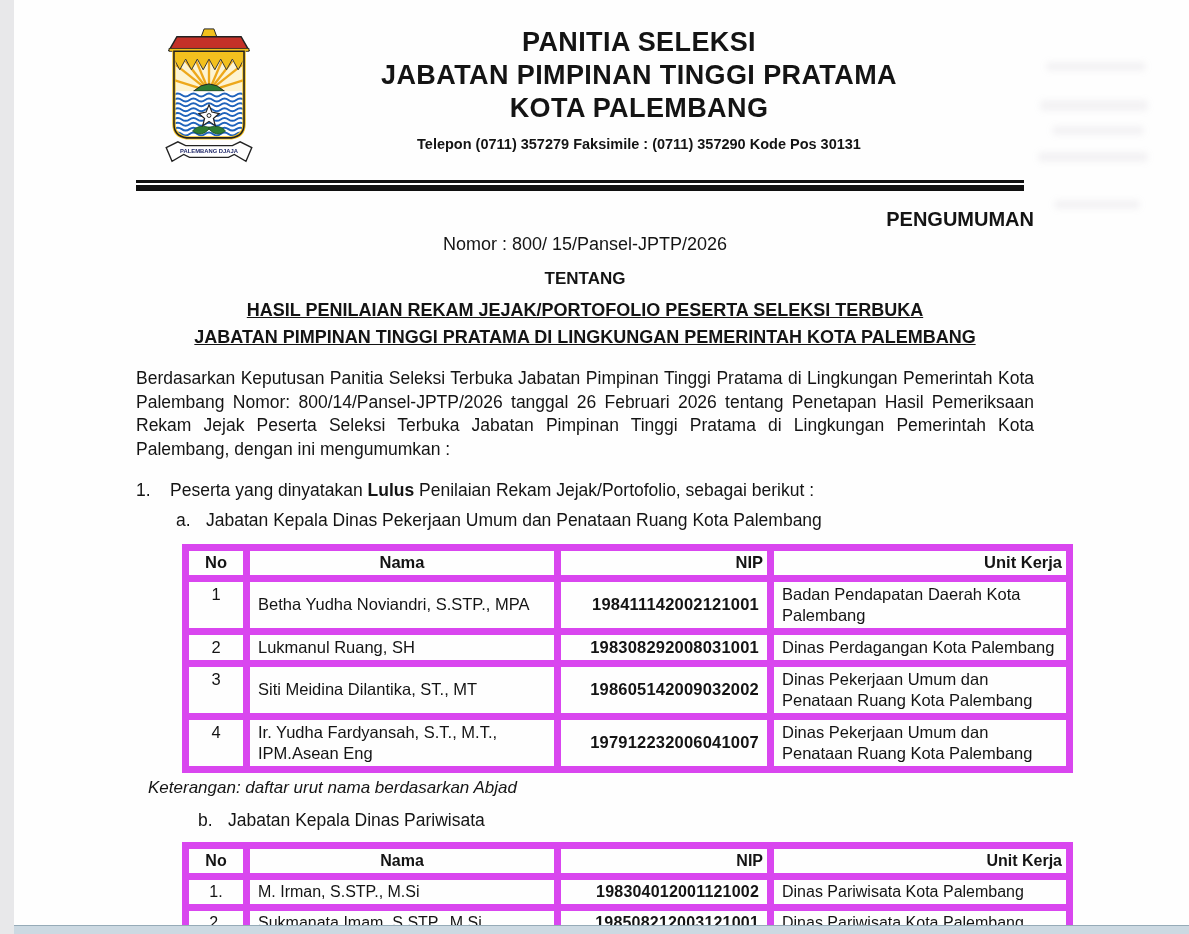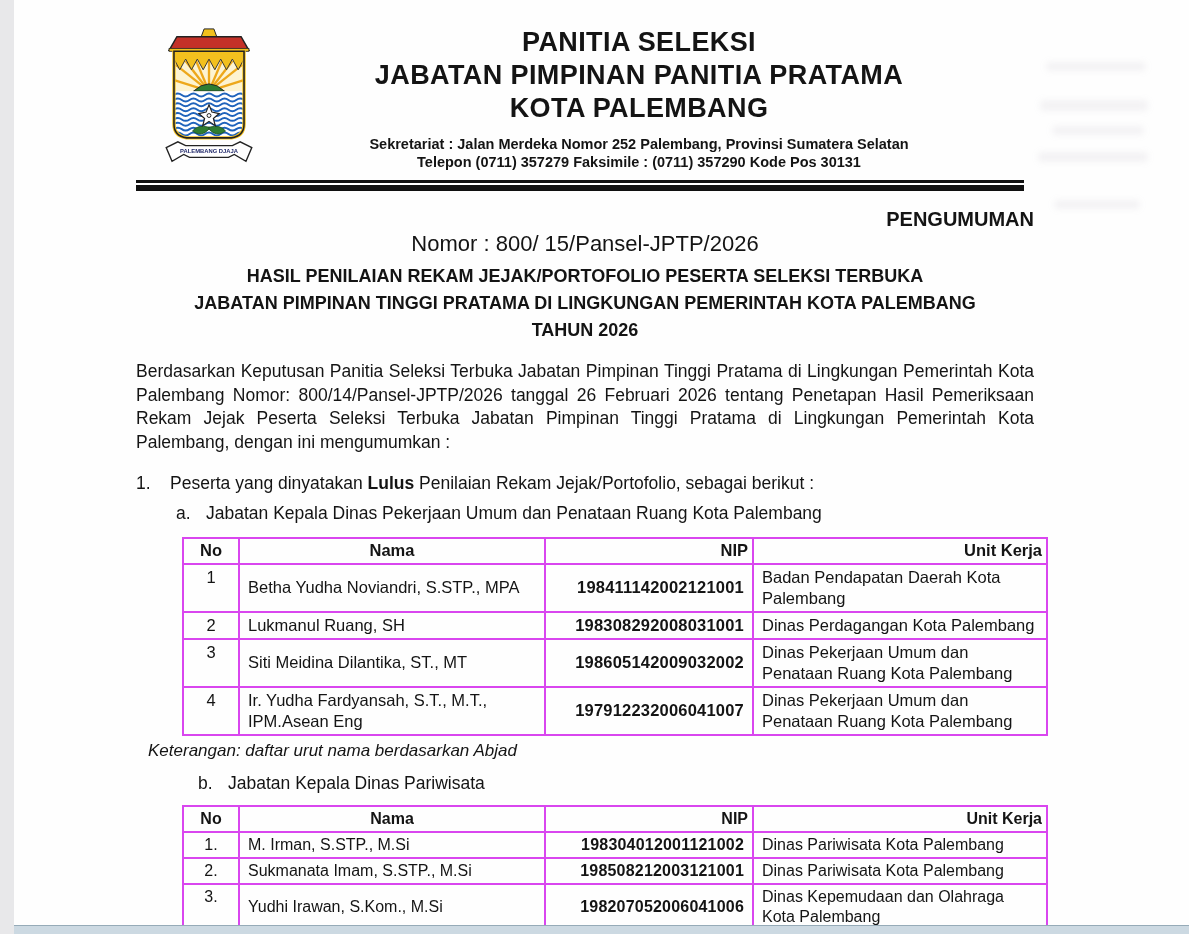--- a/index.html
+++ b/index.html
@@ -18,36 +18,36 @@
   .logo{position:absolute;left:146px;top:0;width:98px;height:144px;}
   .lh-text{position:absolute;left:240px;top:0;width:770px;text-align:center;}
   .org-line{font-size:27px;font-weight:bold;line-height:33px;letter-spacing:.4px;}
   .lh-address{margin-top:10px;font-size:14.5px;font-weight:bold;line-height:18px;}
   .divider{margin:6px 0 0 122px;width:888px;height:2px;
     border-top:3px solid #101010;border-bottom:6px solid #101010;}
   
   .main{margin-left:122px;width:898px;}
   .center{text-align:center;}
   .h-pengumuman{margin-top:16px;font-size:20px;font-weight:bold;line-height:24px;text-align:right;}
-  .h-nomor{font-size:22px;line-height:26px;}
+  .h-nomor{font-size:18px;line-height:26px;}
   .h-tentang{margin-top:10px;font-size:17px;font-weight:bold;line-height:24px;}
-  .h-subject{margin-top:6px;font-size:18px;font-weight:bold;line-height:27px;}
+  .h-subject{margin-top:6px;font-size:18px;font-weight:bold;line-height:27px;text-decoration:underline;}
   .paragraph{margin-top:16px;font-size:17.5px;line-height:23.5px;text-align:justify;}
   .item1{margin-top:10px;display:flex;font-size:17.5px;line-height:23px;}
   .item1 .num{width:34px;flex:none;}
   .sub-item{display:flex;font-size:17.5px;line-height:23px;}
   .sub-item .lbl{width:30px;flex:none;}
   .sub-a{margin-top:7px;margin-left:40px;}
   .sub-b{margin-top:10px;margin-left:62px;}
   .note{margin-top:4px;margin-left:12px;font-size:17px;font-style:italic;line-height:22px;}
   
   table{border-collapse:collapse;margin:12px 0 0 46px;width:824px;
     font-size:16.5px;line-height:21px;table-layout:fixed;}
   .tbl-b{margin-top:10px;font-size:16px;line-height:20px;}
-  th,td{border:2px solid #d946ef;padding:2px 8px;vertical-align:middle;
+  th,td{border:7px solid #d946ef;padding:2px 8px;vertical-align:middle;
     overflow:hidden;}
   th{height:22px;text-align:center;font-weight:bold;padding:1px 4px;}
   td.c0{text-align:center;vertical-align:top;padding:2px 2px;}
   td.c2{text-align:right;font-weight:bold;letter-spacing:.2px;}
   th.c0{width:46px;} th.c1{width:296px;} th.c2{width:198px;text-align:right;} th.c3{width:284px;text-align:right;}
   
   .window-edge{position:absolute;left:0;bottom:0;width:100%;height:8px;
     background:#ccd9e2;border-top:1px solid #96abb8;z-index:9;}
   .smudge{position:absolute;background:rgba(150,140,155,.10);filter:blur(3px);
     border-radius:4px;z-index:3;}
@@ -117,39 +117,38 @@
         </g>
         <path d="M14,26 H86 V101 Q86,113 73,115 H27 Q14,113 14,101 Z" fill="none" stroke="#f2c01e" stroke-width="3.5"></path>
         <path d="M14,26 H86 V101 Q86,113 73,115 H27 Q14,113 14,101 Z" fill="none" stroke="#222" stroke-width="1.6"></path>
 
         <path d="M6,125 L18,119 L26,123 H74 L82,119 L94,125 L88,139 L76,132 L70,135 H30 L24,132 L12,139 Z" fill="#ffffff" stroke="#222" stroke-width="1.4"></path>
         <text x="50" y="130.5" text-anchor="middle" font-size="6" font-weight="bold" fill="#222a6b">PALEMBANG DJAJA</text>
       </svg>
 
       <div class="lh-text">
         <div class="org-line">PANITIA SELEKSI</div>
-        <div class="org-line">JABATAN PIMPINAN PANITIA PRATAMA</div>
+        <div class="org-line">JABATAN PIMPINAN TINGGI PRATAMA</div>
         <div class="org-line">KOTA PALEMBANG</div>
         <div class="lh-address">
-          <div>Sekretariat : Jalan Merdeka Nomor 252 Palembang, Provinsi Sumatera Selatan</div>
           <div>Telepon (0711) 357279 Faksimile : (0711) 357290 Kode Pos 30131</div>
         </div>
       </div>
     </div>
 
     <div class="divider"></div>
 
     <div class="main">
       <div class="center">
         <div class="h-pengumuman">PENGUMUMAN</div>
         <div class="h-nomor">Nomor : 800/ 15/Pansel-JPTP/2026</div>
+        <div class="h-tentang">TENTANG</div>
         <div class="h-subject">
           <div>HASIL PENILAIAN REKAM JEJAK/PORTOFOLIO PESERTA SELEKSI TERBUKA</div>
           <div>JABATAN PIMPINAN TINGGI PRATAMA DI LINGKUNGAN PEMERINTAH KOTA PALEMBANG</div>
-          <div>TAHUN 2026</div>
         </div>
       </div>
 
       <p class="paragraph">Berdasarkan Keputusan Panitia Seleksi Terbuka Jabatan Pimpinan Tinggi Pratama di Lingkungan Pemerintah Kota Palembang Nomor: 800/14/Pansel-JPTP/2026 tanggal 26 Februari 2026 tentang Penetapan Hasil Pemeriksaan Rekam Jejak Peserta Seleksi Terbuka Jabatan Pimpinan Tinggi Pratama di Lingkungan Pemerintah Kota Palembang, dengan ini mengumumkan :</p>
 
       <div class="item1">
         <span class="num">1.</span>
         <span><span>Peserta yang dinyatakan</span>&nbsp;<b>Lulus</b>&nbsp;<span>Penilaian Rekam Jejak/Portofolio, sebagai berikut :</span></span>
       </div>
 

